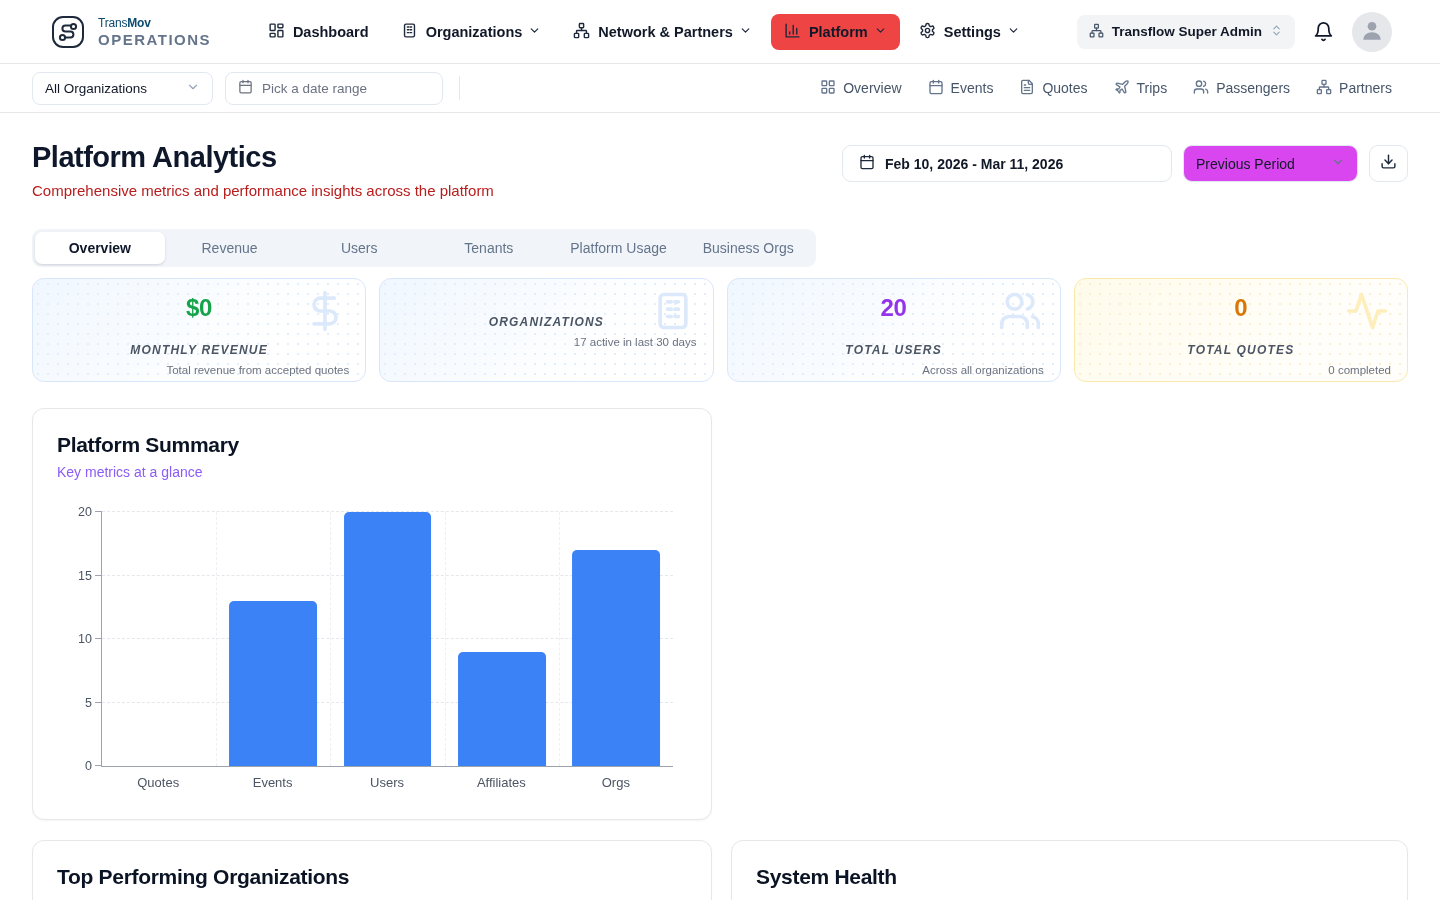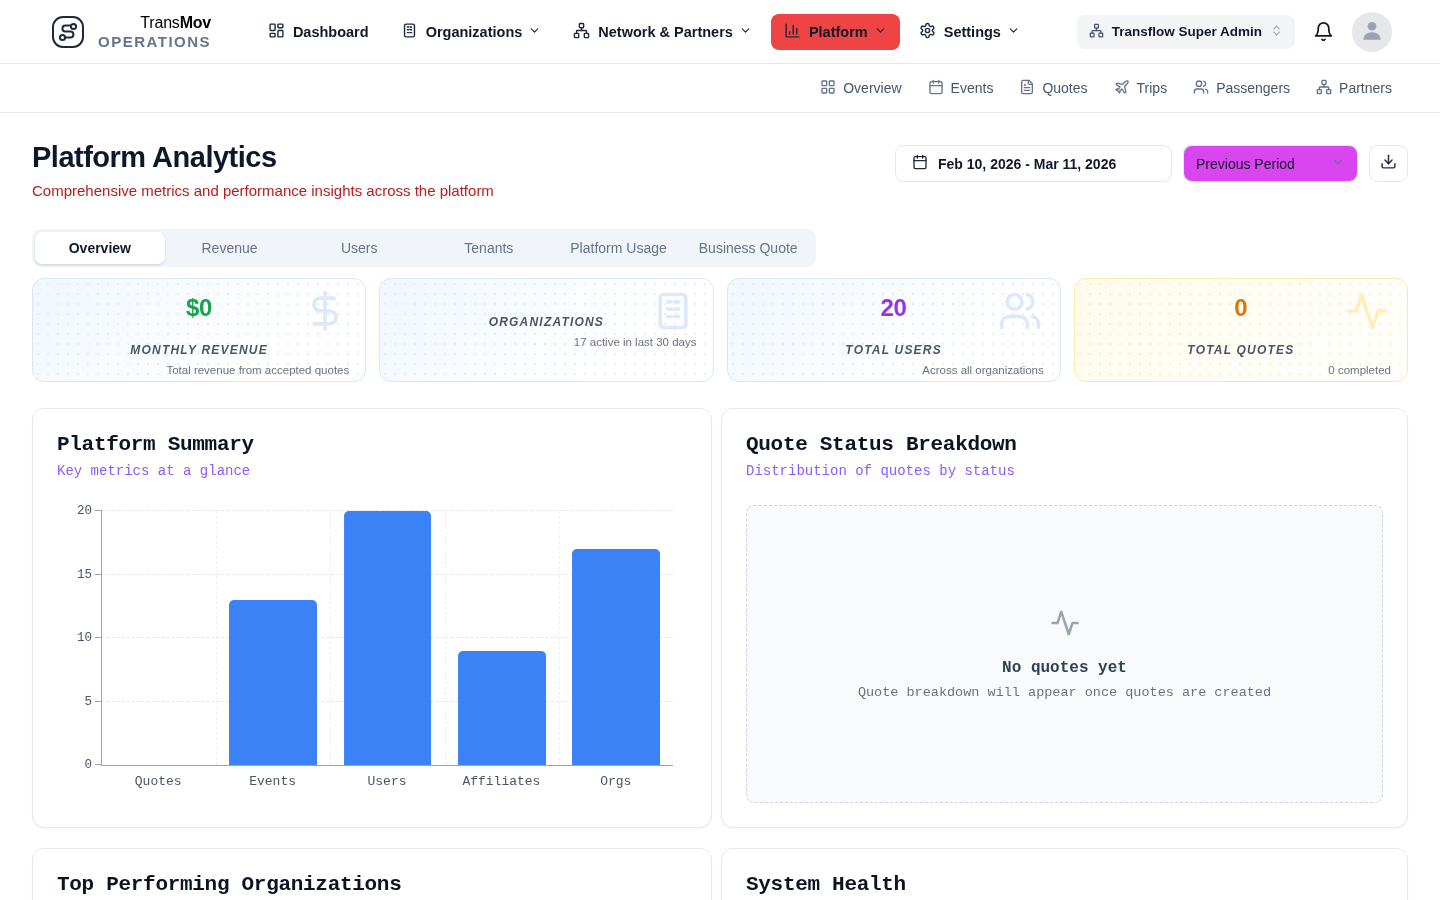--- a/index.html
+++ b/index.html
@@ -5,21 +5,21 @@
   * { margin:0; padding:0; box-sizing:border-box; }
   html,body { width:1440px; height:900px; overflow:hidden; background:#fff;
     font-family:"Liberation Sans","DejaVu Sans",sans-serif; color:#0f172a; }
 
   
   .topnav { height:64px; display:flex; align-items:center; padding:0 48px;
     border-bottom:1px solid #e5e7eb; background:#fff; }
   .brand { display:flex; align-items:center; gap:10px; }
   .brand svg { display:block; }
   .brand-text { line-height:1; }
-  .brand-name { font-size:16px; font-weight:400; letter-spacing:-0.2px; color:#000000;text-align:right; }
+  .brand-name { font-size:12px; font-weight:400; letter-spacing:-0.2px; color:#0c4a6e; }
   .brand-name b { font-weight:800; }
   .brand-tag { font-size:15px; font-weight:700; letter-spacing:1.5px; color:#64748b; margin-top:3px; }
   .mainnav { display:flex; align-items:center; gap:6px; margin:0 auto; }
   .nav-item { display:flex; align-items:center; gap:8px; padding:8px 13px; border-radius:8px;
     font-size:14.5px; font-weight:600; color:#111827; cursor:pointer; white-space:nowrap; }
   .nav-item.active { background:#ef4444; }
   .nav-item svg { color:#1e293b; }
   .chev { color:#64748b; margin-left:-2px; }
   .nav-right { display:flex; align-items:center; gap:18px; }
   .role-pill { display:flex; align-items:center; gap:8px; background:#f3f4f6; border-radius:8px;
@@ -46,21 +46,21 @@
   .fb-link svg { color:#64748b; }
 
   
   main { padding:28px 32px 0 32px; }
   .page-head { display:flex; align-items:flex-start; justify-content:space-between; }
   .page-title { font-size:29px; font-weight:800; letter-spacing:-0.5px; color:#0f172a; }
   .page-sub { font-size:15px; color:#b91c1c; margin-top:8px; }
   .head-controls { display:flex; align-items:center; gap:11px; margin-top:4px; }
   .daterange-btn { display:flex; align-items:center; gap:10px; height:37px; padding:0 16px;
     border:1px solid #e2e8f0; border-radius:9px; font-size:14px; font-weight:600; color:#111827;
-    cursor:pointer; background:#fff; width:277px; }
+    cursor:pointer; background:#fff; width:330px; }
   .period-select { display:flex; align-items:center; justify-content:space-between; width:175px; height:37px;
     border:1px solid #e2e8f0; border-radius:9px; padding:0 12px; font-size:14px; font-weight:500;
     color:#111827; cursor:pointer; background:#d946ef; }
   .dl-btn { width:39px; height:37px; border:1px solid #e2e8f0; border-radius:9px; background:#fff;
     display:flex; align-items:center; justify-content:center; color:#1e293b; cursor:pointer; }
 
   
   .tabs { margin-top:30px; width:784px; height:38px; background:#f1f5f9; border-radius:9px;
     padding:3px; display:flex; }
   .tab { flex:1; display:flex; align-items:center; justify-content:center; border-radius:7px;
@@ -79,21 +79,21 @@
     background:radial-gradient(#faf0cf 1px, transparent 1px) 0 0/10px 10px,
                linear-gradient(135deg,#fffbeb 0%,#fffefa 70%); }
   .stat-value { font-size:24px; font-weight:800; letter-spacing:-0.3px; }
   .stat-label { font-size:12px; font-weight:600; letter-spacing:1.2px; color:#4b5563; margin-top:21px;font-style:italic; }
   .stat-sub { font-size:11.5px; color:#6b7280; margin-top:7px;text-align:right; }
   .stat-watermark { position:absolute; top:10px; right:18px; pointer-events:none; }
   .stat-card.c-blue .stat-watermark { color:#dce9fb; }
   .stat-card.c-yellow .stat-watermark { color:#fdeebb; }
 
   
-  .grid2 { display:grid; grid-template-columns:680px 1fr; gap:9px; margin-top:26px;font-family:Liberation Mono, monospace; }
+  .grid2 { display:grid; grid-template-columns:680px 1fr; gap:19px; margin-top:26px; }
   .card { background:#fff; border:1px solid #e5e7eb; border-radius:12px; padding:24px;
     box-shadow:0 1px 2px rgba(15,23,42,.04); }
   .card-title { font-size:21px; font-weight:700; letter-spacing:-0.3px; color:#0b1424; }
   .card-sub { font-size:14px; color:#8b5cf6; margin-top:7px; }
 
   
   .chart-wrap { margin-top:32px; }
   .plot { position:relative; height:255px; margin-left:44px; margin-right:14px;
     border-left:1px solid #9ca3af; border-bottom:1px solid #9ca3af; }
   .gridline { position:absolute; left:0; right:0; border-top:1px dashed #e5e7eb; }
@@ -240,20 +240,40 @@
         <svg width="26" height="26" viewBox="0 0 24 24" fill="#9ca3af">
             <circle cx="12" cy="8.5" r="4"></circle>
             <path d="M4 21c0-4.4 3.6-7 8-7s8 2.6 8 7z"></path>
           </svg>
       </span>
     </div>
   </div>
 </header>
 
 <div class="filterbar">
+  <div class="fb-left">
+    <div class="select-box">
+      <span>All Organizations</span>
+      <span class="chev">
+        <svg width="14" height="14" viewBox="0 0 24 24" fill="none" stroke="currentColor" stroke-width="2" stroke-linecap="round" stroke-linejoin="round">
+            <path d="m6 9 6 6 6-6"></path>
+          </svg>
+      </span>
+    </div>
+    <div class="date-box">
+      <span style="color:#6b7280">
+        <svg width="15" height="15" viewBox="0 0 24 24" fill="none" stroke="currentColor" stroke-width="2" stroke-linecap="round" stroke-linejoin="round">
+            <rect x="3" y="4" width="18" height="18" rx="2"></rect>
+            <path d="M16 2v4M8 2v4M3 10h18"></path>
+          </svg>
+      </span>
+      <span>Pick a date range</span>
+    </div>
+    <div class="fb-divider"></div>
+  </div>
   <div class="fb-right">
     <div class="fb-link">
       <span><svg width="16" height="16" viewBox="0 0 24 24" fill="none" stroke="currentColor" stroke-width="2" stroke-linecap="round" stroke-linejoin="round">
             <rect x="3" y="3" width="7" height="7" rx="1"></rect>
             <rect x="14" y="3" width="7" height="7" rx="1"></rect>
             <rect x="14" y="14" width="7" height="7" rx="1"></rect>
             <rect x="3" y="14" width="7" height="7" rx="1"></rect>
           </svg></span>
       <span>Overview</span>
     </div>
@@ -335,21 +355,21 @@
       </div>
     </div>
   </div>
 
   <div class="tabs">
     <div class="tab active">Overview</div>
     <div class="tab">Revenue</div>
     <div class="tab">Users</div>
     <div class="tab">Tenants</div>
     <div class="tab">Platform Usage</div>
-    <div class="tab">Business Quote</div>
+    <div class="tab">Business Orgs</div>
   </div>
 
   <div class="stats">
     <div class="stat-card c-blue">
       <span class="stat-watermark">
         <svg width="44" height="44" viewBox="0 0 24 24" fill="none" stroke="currentColor" stroke-width="2" stroke-linecap="round" stroke-linejoin="round">
             <line x1="12" y1="2" x2="12" y2="22"></line>
             <path d="M17 5H9.5a3.5 3.5 0 0 0 0 7h5a3.5 3.5 0 0 1 0 7H6"></path>
           </svg>
       </span>
@@ -425,33 +445,20 @@
         <div class="xlabels">
             <div class="xtick" style="left: 10%;">Quotes</div>
             <div class="xtick" style="left: 30%;">Events</div>
             <div class="xtick" style="left: 50%;">Users</div>
             <div class="xtick" style="left: 70%;">Affiliates</div>
             <div class="xtick" style="left: 90%;">Orgs</div>
           </div>
       </div>
     </section>
 
-    <section class="card">
-      <h2 class="card-title">Quote Status Breakdown</h2>
-      <div class="card-sub">Distribution of quotes by status</div>
-      <div class="empty-box">
-        <span class="empty-icon">
-          <svg width="30" height="30" viewBox="0 0 24 24" fill="none" stroke="currentColor" stroke-width="2" stroke-linecap="round" stroke-linejoin="round">
-              <path d="M22 12h-4l-3 9L9 3l-3 9H2"></path>
-            </svg>
-        </span>
-        <div class="empty-title">No quotes yet</div>
-        <div class="empty-sub">Quote breakdown will appear once quotes are created</div>
-      </div>
-    </section>
   </div>
 
   <div class="grid2" style="margin-top:20px">
     <section class="card bottom-card">
       <h2 class="card-title">Top Performing Organizations</h2>
     </section>
     <section class="card bottom-card">
       <h2 class="card-title">System Health</h2>
     </section>
   </div>

